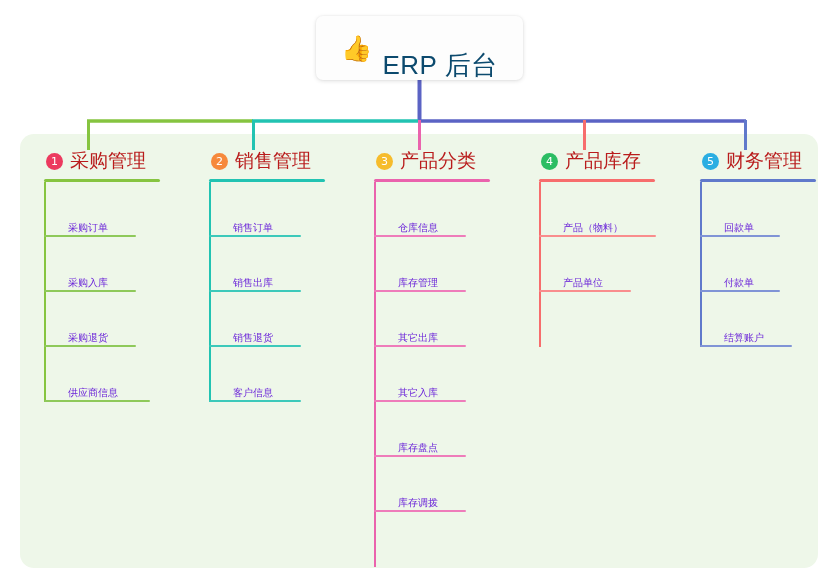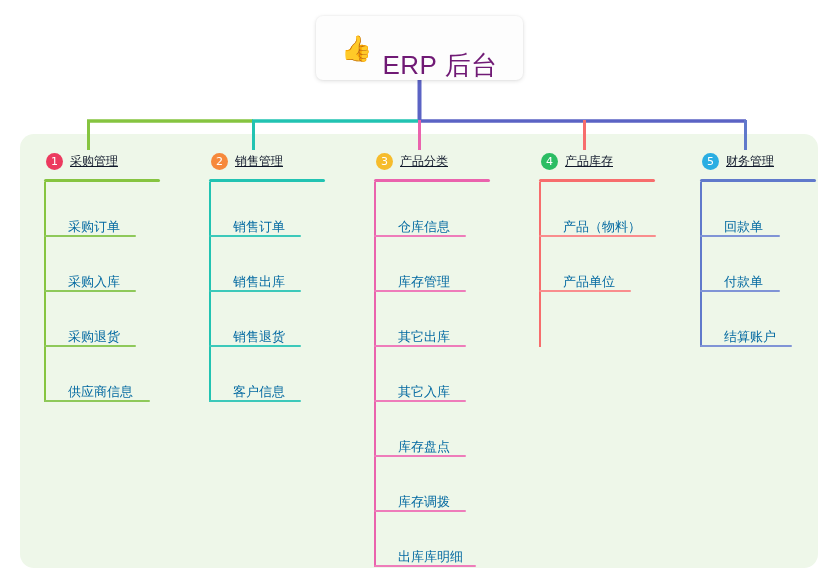--- a/index.html
+++ b/index.html
@@ -18,21 +18,21 @@
     position:absolute;left:316px;top:16px;width:207px;height:64px;
     background:#fdfdfd;
     border-radius:7px;
     box-shadow:0 1px 4px rgba(0,0,0,.13), 0 0 0 1px rgba(0,0,0,.015);
     display:flex;align-items:center;justify-content:center;
     z-index:6;
   }
   .root-inner{display:flex;align-items:center;gap:10px;}
   .root-emoji{font-size:25px;line-height:1;display:block;}
   .root-title{
-    font-size:26px;color:#701a75;letter-spacing:.5px;white-space:nowrap;margin-top:35px;
+    font-size:26px;color:#0c4a6e;letter-spacing:.5px;white-space:nowrap;margin-top:35px;
   }
 
   
   .panel{
     position:absolute;left:20px;top:134px;width:798px;height:434px;
     background:#eef7e9;border-radius:14px;z-index:1;
   }
 
   
   .wires{position:absolute;left:0;top:0;width:839px;height:588px;z-index:3;
@@ -43,30 +43,30 @@
   .col-head{
     display:flex;align-items:center;gap:7px;
     height:26px;white-space:nowrap;padding-left:2px;
   }
   .badge{
     width:17px;height:17px;border-radius:50%;
     display:inline-flex;align-items:center;justify-content:center;
     color:#fff;font-size:11px;line-height:1;flex:none;
     font-family:"DejaVu Sans",sans-serif;
   }
-  .col-title{font-size:12px;color:#0f172a;text-decoration:underline;}
+  .col-title{font-size:19px;color:#b91c1c;}
   .col-rule{height:3px;border-radius:2px;margin-top:5px;}
 
   .leaf{
     position:relative;
     height:55px;
     display:flex;align-items:flex-end;
   }
   .leaf-label{
-    font-size:13px;color:#0369a1;white-space:nowrap;
+    font-size:10px;color:#6d28d9;white-space:nowrap;
     padding:0 4px 4px 24px;line-height:1;
   }
   .leaf-rule{
     position:absolute;left:0;bottom:0;height:2px;border-radius:1px;
   }
   .spine{position:absolute;left:0;top:0;width:2px;}
 </style>
 </head>
 <body>
 
@@ -175,24 +175,20 @@
         <span class="leaf-rule" style="width:92px;background:#ee7cba"></span>
       </div>
       <div class="leaf">
         <span class="leaf-label">库存盘点</span>
         <span class="leaf-rule" style="width:92px;background:#ee7cba"></span>
       </div>
       <div class="leaf">
         <span class="leaf-label">库存调拨</span>
         <span class="leaf-rule" style="width:92px;background:#ee7cba"></span>
       </div>
-      <div class="leaf">
-        <span class="leaf-label">出库库明细</span>
-        <span class="leaf-rule" style="width:102px;background:#ee7cba"></span>
-      </div>
     </div>
   </div>
 
   <div class="col" style="left:539px;top:148px;">
     <div class="col-head">
       <span class="badge" style="background:#2bbd63">4</span>
       <span class="col-title">产品库存</span>
     </div>
     <div class="col-rule" style="width:116px;background:#f76d6d"></div>
     <div style="position:relative;">

